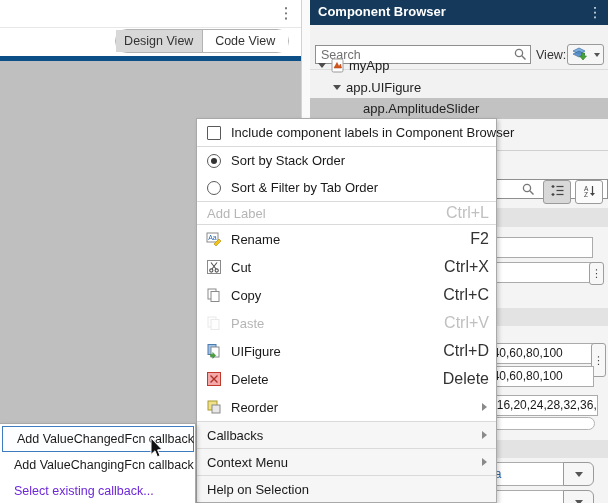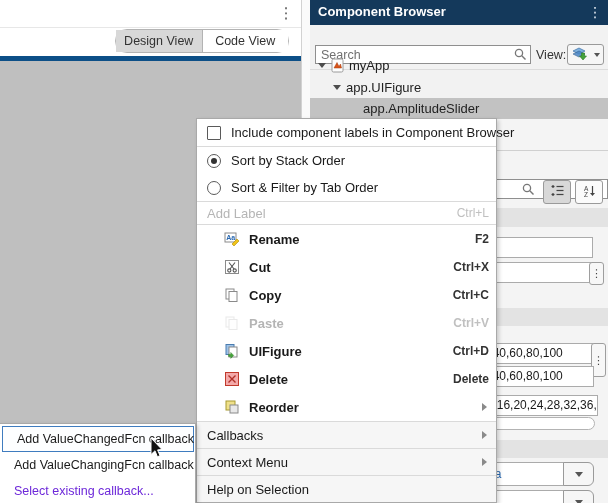--- a/index.html
+++ b/index.html
@@ -66,27 +66,27 @@
         border-radius:0 6px 6px 0;background:#f6f6f6;display:flex;align-items:center;justify-content:center;}
   .dd-caret{width:0;height:0;border-left:4px solid transparent;border-right:4px solid transparent;
         border-top:5px solid #555;}
   .blue-text{color:#2767b0;}
   
   .ctx-menu{position:absolute;left:196px;top:118px;width:301px;background:#fff;
         border:1px solid #a9a9a9;box-sizing:border-box;z-index:5;
         box-shadow:2px 2px 4px rgba(0,0,0,0.18);}
   .m-row{display:flex;align-items:center;box-sizing:border-box;position:relative;background:#fff;}
   .m-row.opt{height:27px;padding-left:9px;}
-  .m-row.std{height:28px;padding-left:27px;font-weight:bold;}
+  .m-row.std{height:28px;padding-left:9px;}
   .m-row.plain{height:22px;padding-left:10px;}
   .m-row.section{height:26px;padding-left:10px;background:#f6f6f6;}
   .m-sep{height:1px;background:#dadada;}
   .m-label{font-size:13px;color:#1a1a1a;white-space:nowrap;}
   .m-label.dis{color:#b5b5b5;}
-  .m-short{position:absolute;right:7px;font-size:12px;color:#333;}
+  .m-short{position:absolute;right:7px;font-size:16px;color:#333;}
   .m-short.dis{color:#c0c0c0;}
   .m-arrow{position:absolute;right:9px;width:0;height:0;border-top:4px solid transparent;
         border-bottom:4px solid transparent;border-left:5px solid #8a8a8a;}
   .m-ctl{width:16px;height:16px;margin-right:9px;display:flex;align-items:center;justify-content:center;flex:none;}
   .cbx{width:12px;height:12px;border:1.5px solid #5a5a5a;background:#fff;border-radius:1px;}
   .rad{width:12px;height:12px;border:1.5px solid #5a5a5a;border-radius:50%;background:#fff;
         display:flex;align-items:center;justify-content:center;}
   .rad .dot{width:6px;height:6px;border-radius:50%;background:#333;}
   
   .sub-menu{position:absolute;left:-1px;top:423px;width:197px;height:81px;background:#fff;

